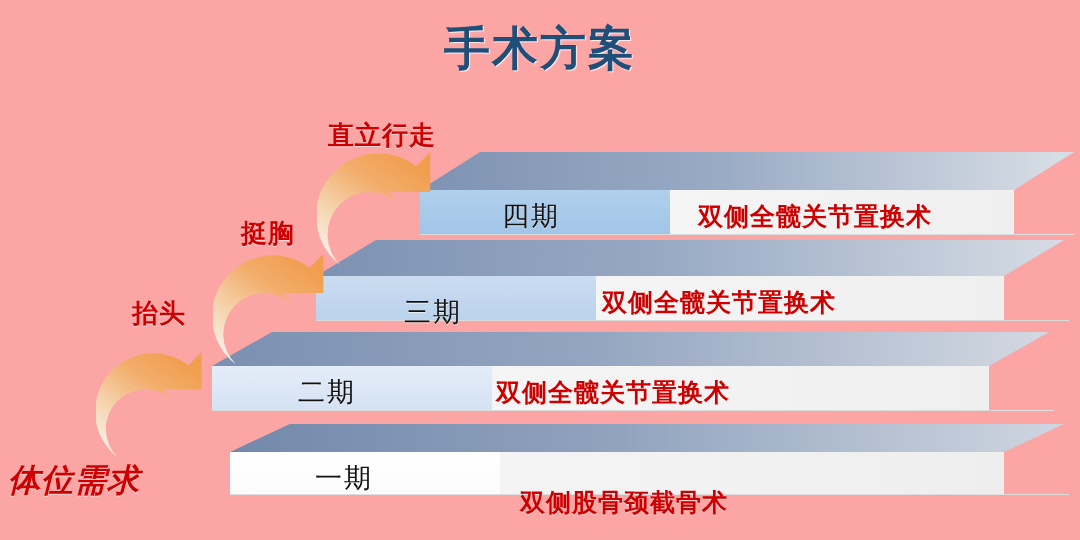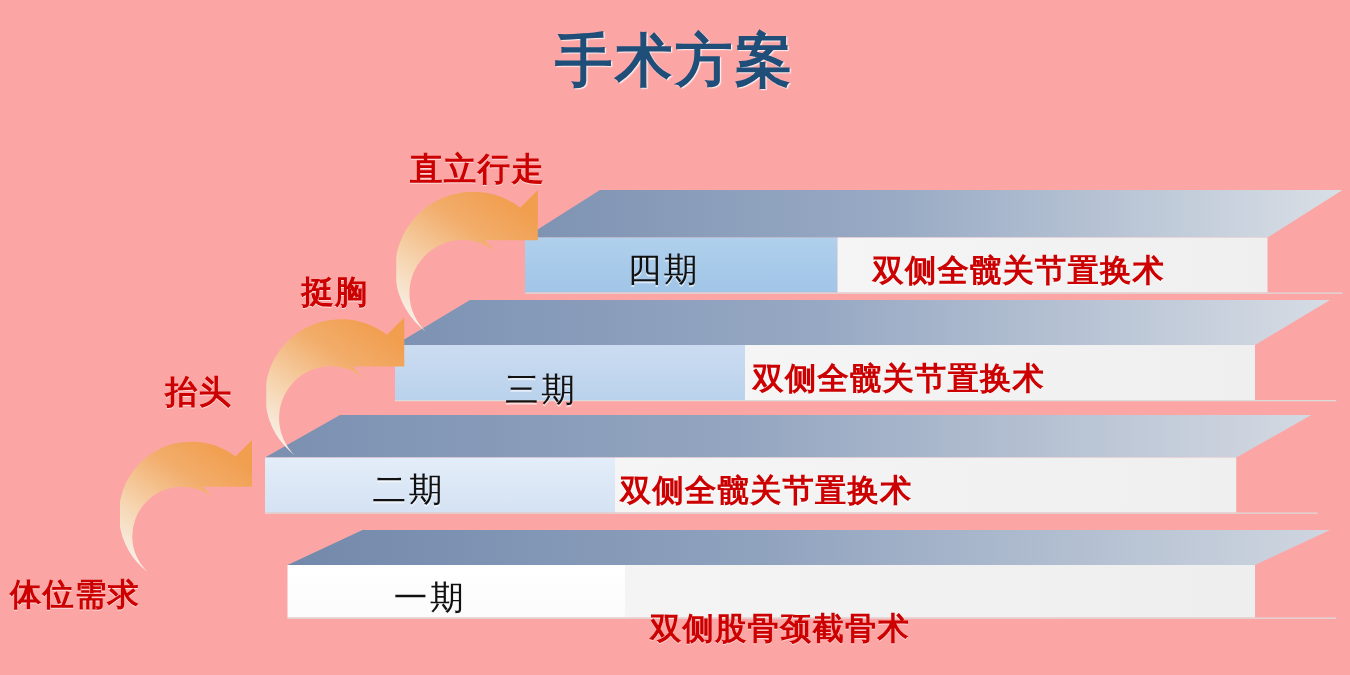--- a/index.html
+++ b/index.html
@@ -76,26 +76,27 @@
     letter-spacing: 1px;
     white-space: nowrap;
     text-shadow: 0 1px 0 rgba(255,255,255,0.6);
   }
 
   
   #need-label {
     position: absolute;
     left: 8px;
     top: 459px;
-    font-size: 25px;
+    font-size: 32px;
     font-weight: 700;
     color: #cc0000;
     letter-spacing: 1px;
     white-space: nowrap;
     text-shadow: 0 1px 0 rgba(255,255,255,0.6);
+    font-style: italic;
   }
 </style>
 </head>
 <body>
 
 <div id="slide">
 
   <div id="title">手术方案</div>
 
   <div class="step" style="left:64px; top:424px; width:1000px; height:72px;">

